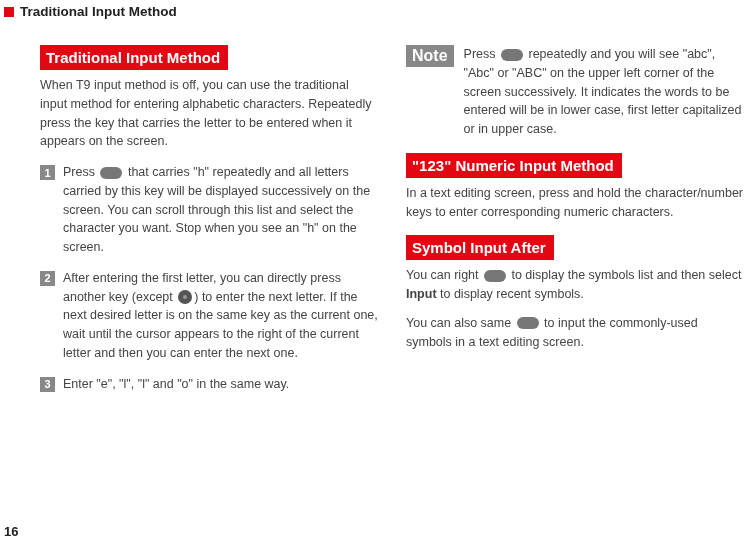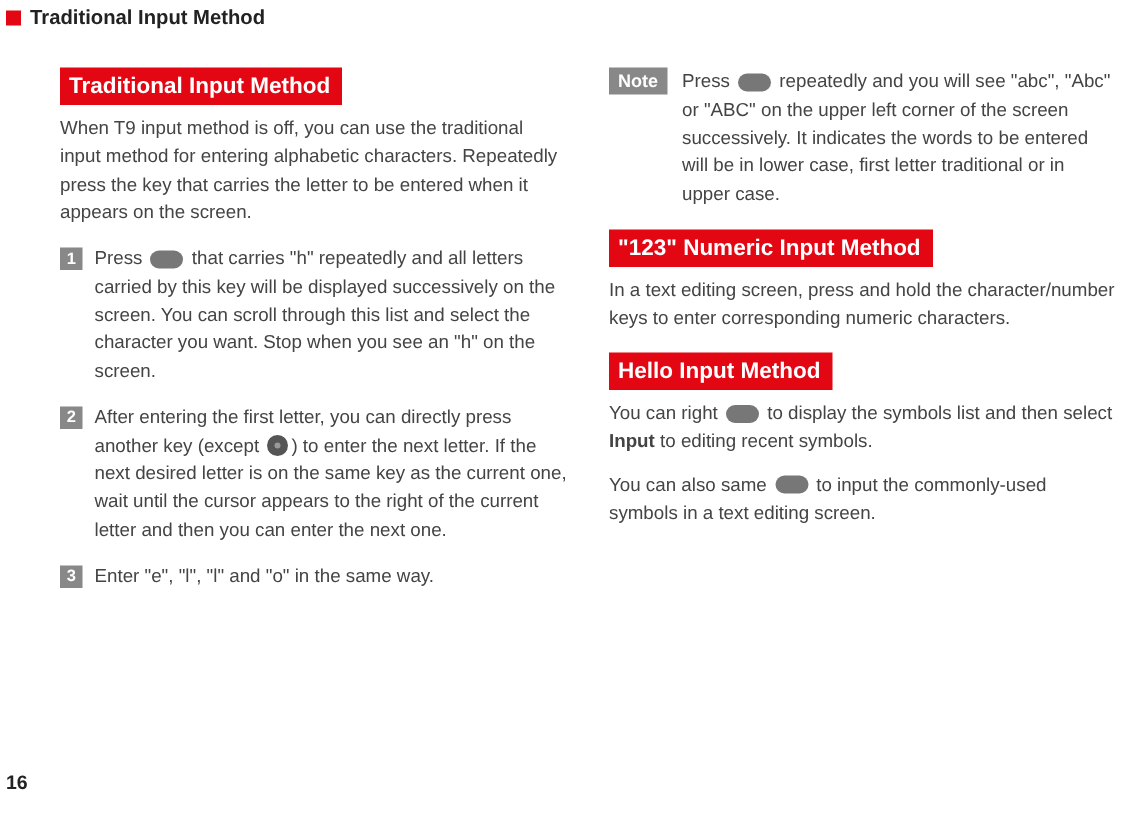--- a/index.html
+++ b/index.html
@@ -74,30 +74,30 @@
     content:'';
     position:absolute;
     left:5px; top:5px; width:4px; height:4px;
     background:#999; border-radius:50%;
   }
   .note-row { display: flex; align-items: flex-start; margin-bottom: 14px; }
   .note-badge {
     background: #888;
     color: #fff;
     font-weight: bold;
-    font-size: 12px;
+    font-size: 16px;
     padding: 2px 6px;
     margin-right: 10px;
     flex-shrink: 0;
   }
   .note-text { flex: 1; line-height: 1.5; color: #444; }
   .page-num {
     position: absolute;
     left: 4px;
-    bottom: 22px;
+    bottom: 12px;
     font-weight: bold;
     font-size: 13px;
     color: #222;
   }
   .bold { font-weight: bold; }
   .section-wrap { margin-bottom: 14px; }
 </style>
 </head>
 <body>
 
@@ -134,33 +134,33 @@
         </div>
       </div>
     </div>
   </div>
 
   <div class="col">
 
     <div class="note-row">
       <div class="note-badge">Note</div>
       <div class="note-text">
-        <span>Press </span><span class="key-icon"></span><span> repeatedly and you will see "abc", "Abc" or "ABC" on the upper left corner of the screen successively. It indicates the words to be entered will be in lower case, first letter traditional or in upper case.</span>
+        <span>Press </span><span class="key-icon"></span><span> repeatedly and you will see "abc", "Abc" or "ABC" on the upper left corner of the screen successively. It indicates the words to be entered will be in lower case, first letter capitalized or in upper case.</span>
       </div>
     </div>
 
     <div class="section-wrap">
       <div class="section-bar">"123" Numeric Input Method</div>
       <div class="para">In a text editing screen, press and hold the character/number keys to enter corresponding numeric characters.</div>
     </div>
 
     <div class="section-wrap">
-      <div class="section-bar">Hello Input Method</div>
+      <div class="section-bar">Symbol Input After</div>
       <div class="para">
-        <span>You can right </span><span class="key-icon"></span><span> to display the symbols list and then select </span><span class="bold">Input</span><span> to editing recent symbols.</span>
+        <span>You can right </span><span class="key-icon"></span><span> to display the symbols list and then select </span><span class="bold">Input</span><span> to display recent symbols.</span>
       </div>
       <div class="para" style="margin-top:10px">
         <span>You can also same </span><span class="key-icon"></span><span> to input the commonly-used symbols in a text editing screen.</span>
       </div>
     </div>
 
   </div>
 </div>
 
 <div class="page-num">16</div>

